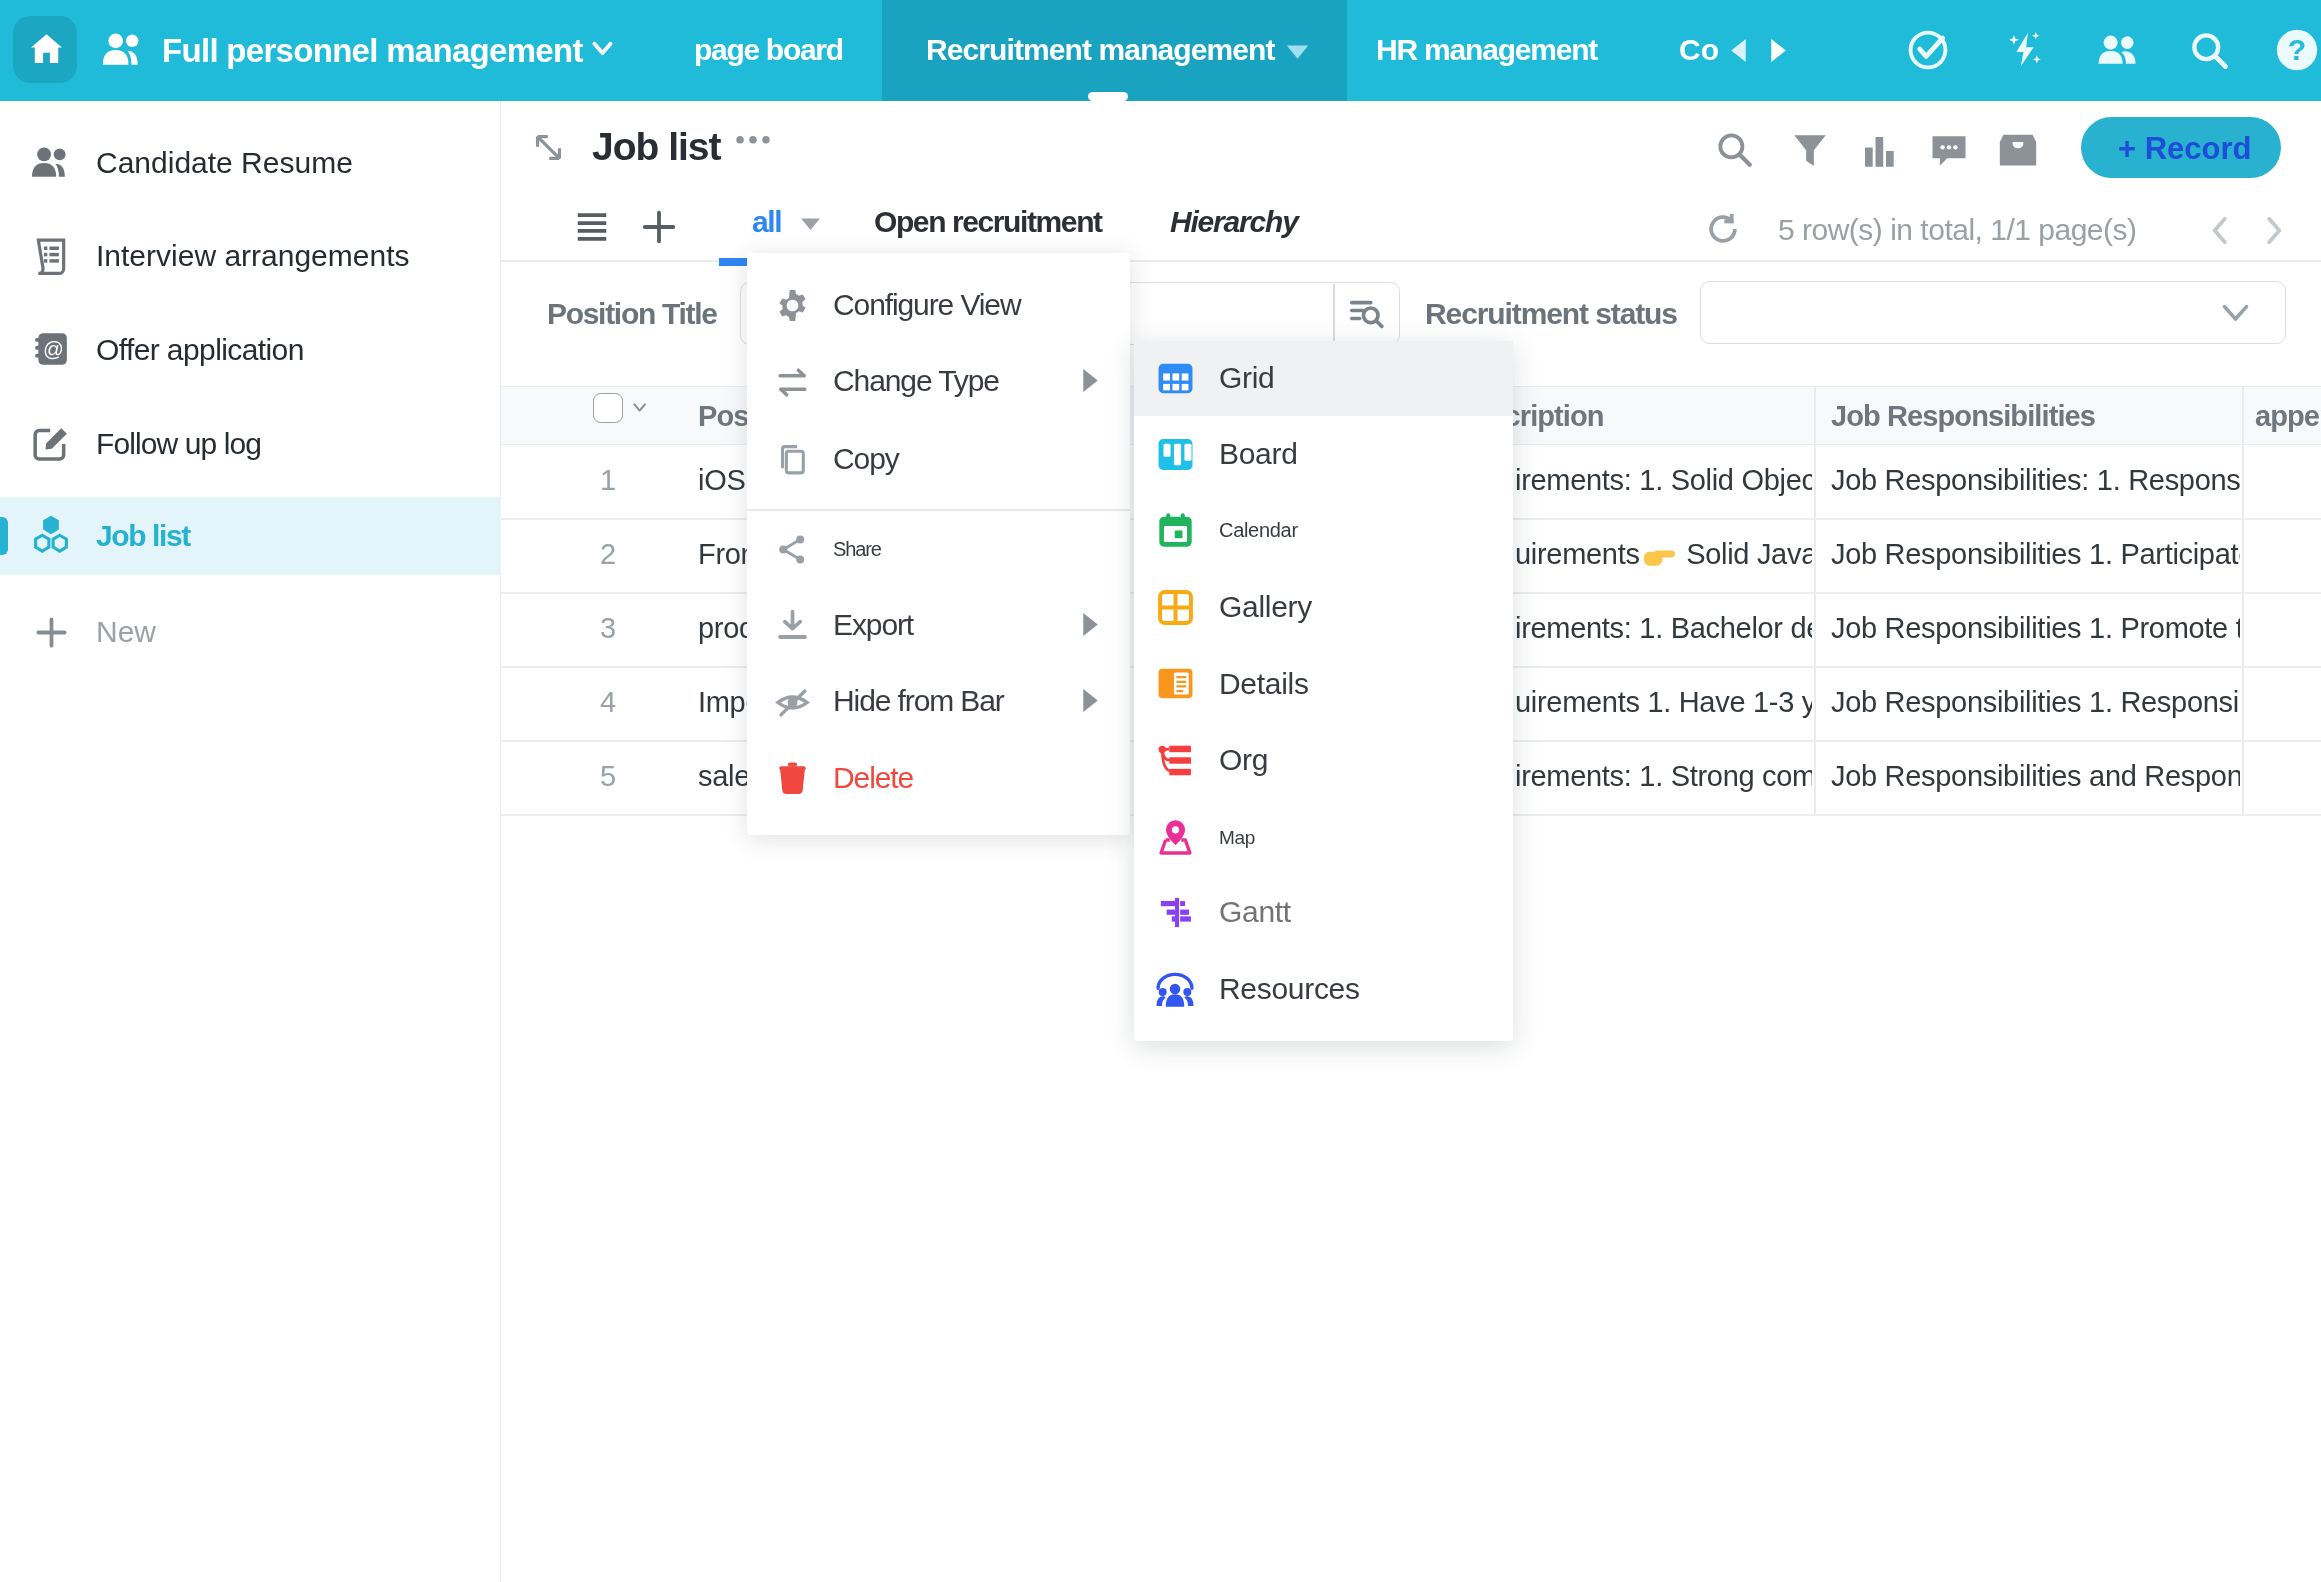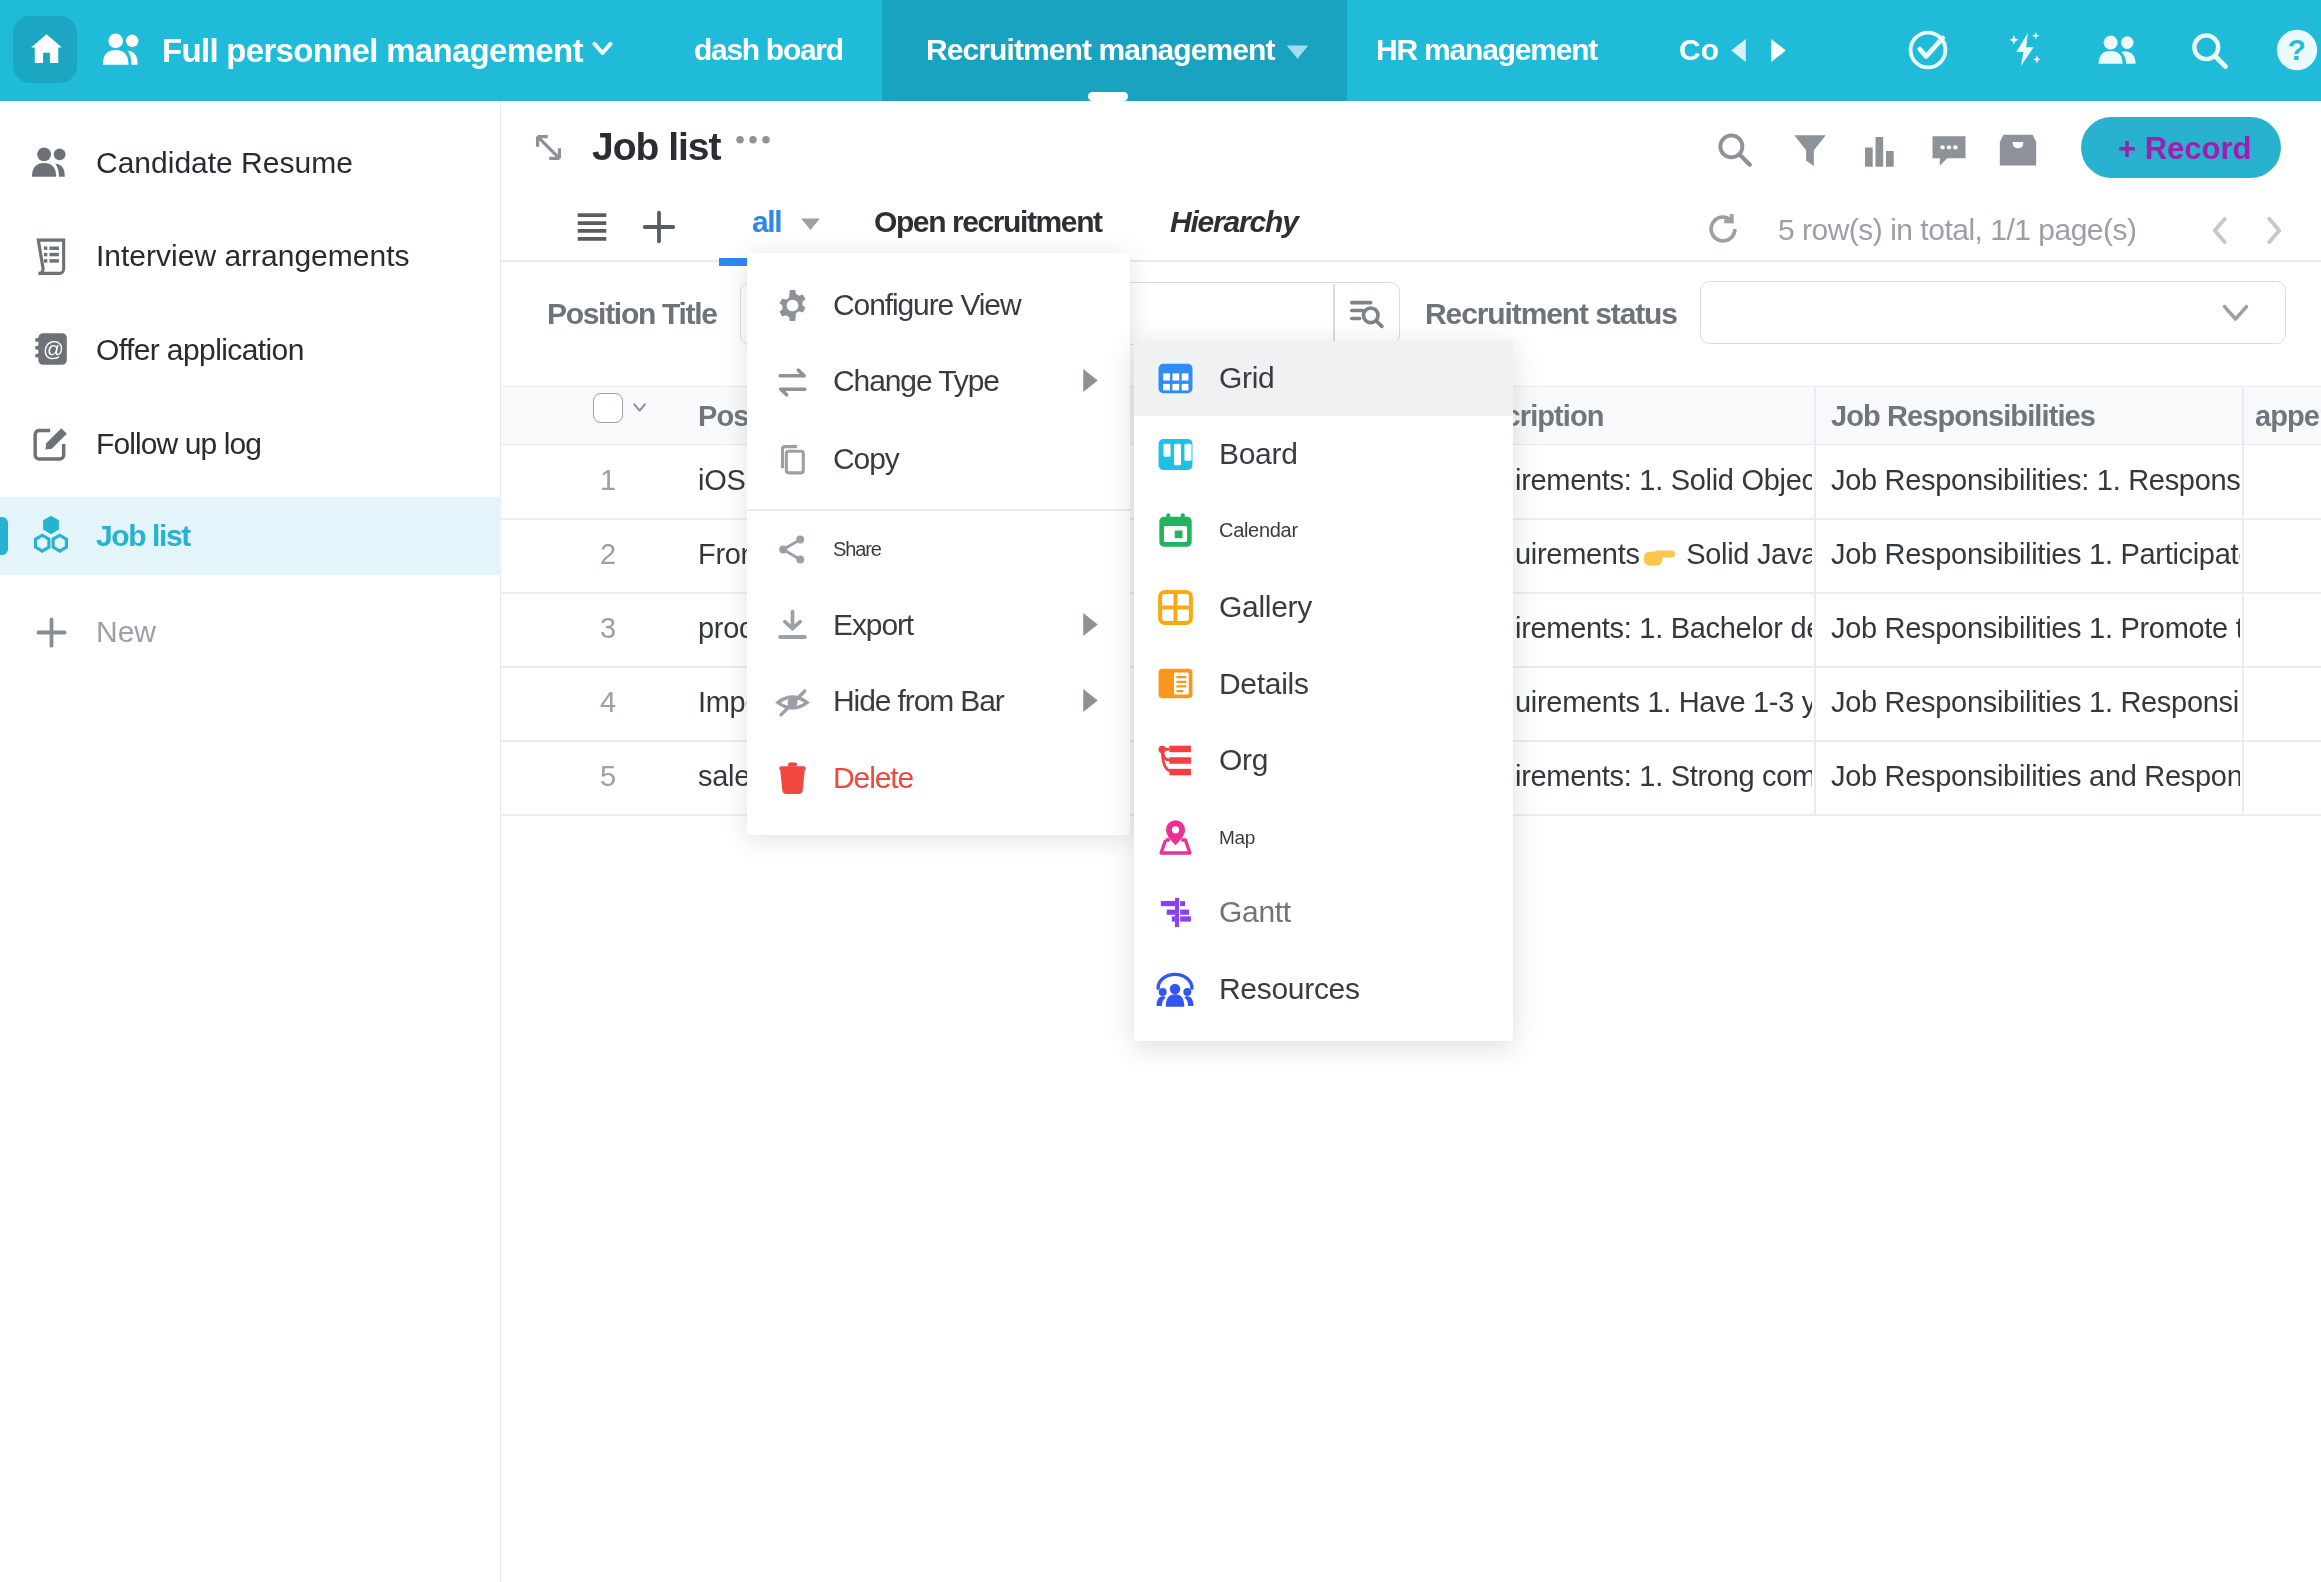--- a/index.html
+++ b/index.html
@@ -27,21 +27,21 @@
   <svg class="abs" style="left:101px;top:29px;" width="44" height="42" viewBox="0 0 24 22">
     <circle cx="8" cy="6" r="4" fill="#fff"></circle>
     <path d="M1 19 q0 -8 7 -8 q7 0 7 8 z" fill="#fff"></path>
     <circle cx="17" cy="6" r="3.4" fill="#fff"></circle>
     <path d="M14.5 11.4 q5.5 0.2 5.5 7.6 l-3.4 0 q0 -5 -2.1 -7.6 z" fill="#fff"></path>
   </svg>
   <div class="t b" style="left:162px;top:29px;height:42px;font-size:33px;letter-spacing:-0.7px;color:#fff;">Full personnel management</div>
   <svg class="abs" style="left:588px;top:38px;" width="29" height="23" viewBox="0 0 24 20">
     <path d="M5 5 L12 13 L19 5" stroke="#fff" stroke-width="3.4" fill="none" stroke-linecap="round" stroke-linejoin="round"></path>
   </svg>
-  <div class="t b" style="left:694px;top:30px;height:40px;font-size:30px;letter-spacing:-1.3px;color:#fff;">dash board</div>
+  <div class="t b" style="left:694px;top:30px;height:40px;font-size:30px;letter-spacing:-1.3px;color:#fff;">page board</div>
   <div class="t b" style="left:926px;top:30px;height:40px;font-size:30px;letter-spacing:-0.9px;color:#fff;text-align:right;">Recruitment management</div>
   <svg class="abs" style="left:1283px;top:42px;" width="29" height="19" viewBox="0 0 24 16">
     <path d="M3 3 L12 14 L21 3 Z" fill="#9fdeed"></path>
   </svg>
   <div class="t b" style="left:1376px;top:30px;height:40px;font-size:30px;letter-spacing:-1.2px;color:#fff;">HR management</div>
   <div class="t b" style="left:1679px;top:30px;height:40px;font-size:30px;color:#fff;">Co</div>
   <svg class="abs" style="left:1726px;top:36px;" width="25" height="29" viewBox="0 0 16 20">
     <path d="M13 2 L3 10 L13 18 Z" fill="#d8f2f7"></path>
   </svg>
   <svg class="abs" style="left:1766px;top:36px;" width="25" height="29" viewBox="0 0 16 20">
@@ -148,21 +148,21 @@
     <path d="M3 4 h18 v12 h-10 l-4 4 v-4 h-4 z" fill="#8d9298"></path>
     <circle cx="8.5" cy="10" r="1.2" fill="#fff"></circle>
       <circle cx="12" cy="10" r="1.2" fill="#fff"></circle>
       <circle cx="15.5" cy="10" r="1.2" fill="#fff"></circle>
   </svg>
   <svg class="abs" style="left:1996px;top:131px;" width="44" height="40" viewBox="0 0 24 22">
     <path d="M2 6 L4 2 H20 L22 6 V19 H2 Z M2 6 H9 q0 3.5 3 3.5 q3 0 3 -3.5 H22" fill="#8d9298" fill-rule="evenodd"></path>
   </svg>
 
   <div class="abs" style="left:2081px;top:117px;width:200px;height:61px;border-radius:31px;background:#28b2cf;"></div>
-  <div class="t b" style="left:2118px;top:127px;height:42px;font-size:31px;color:#a21caf;">+ Record</div>
+  <div class="t b" style="left:2118px;top:127px;height:42px;font-size:31px;color:#1d4ed8;">+ Record</div>
 
   <svg class="abs" style="left:573px;top:208px;" width="38" height="38" viewBox="0 0 24 24">
     <path d="M3 4.5 H21 M3 9.5 H21 M3 14.5 H21 M3 19.5 H21" stroke="#585d64" stroke-width="2.4"></path>
   </svg>
   <svg class="abs" style="left:640px;top:208px;" width="38" height="38" viewBox="0 0 24 24">
     <path d="M12 3 V21 M3 12 H21" stroke="#585d64" stroke-width="2.4" stroke-linecap="round"></path>
   </svg>
   <div class="t b" style="left:752px;top:202px;height:40px;font-size:30px;letter-spacing:-1.4px;color:#2e87f0;">all</div>
   <svg class="abs" style="left:798px;top:215px;" width="25" height="17.3" viewBox="0 0 24 16">
     <path d="M3 3 L12 14 L21 3 Z" fill="#9aa0a6"></path>

